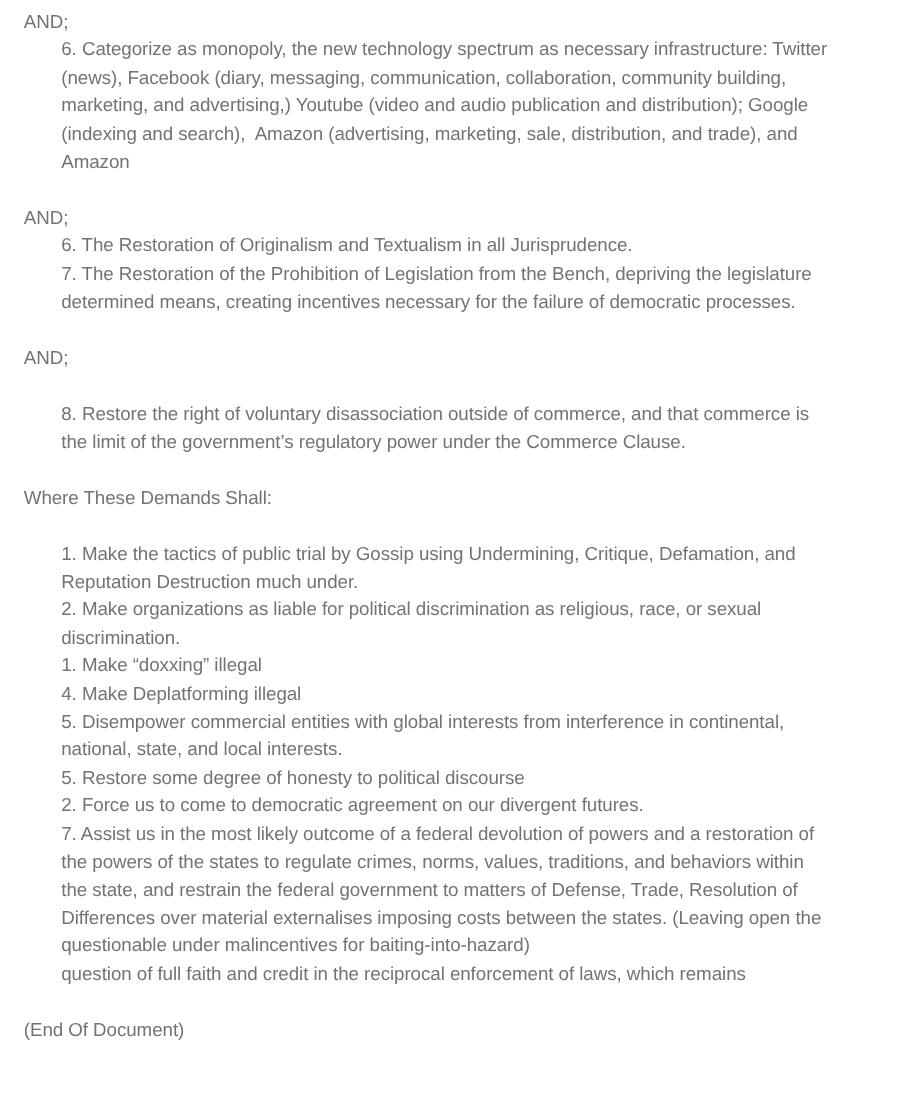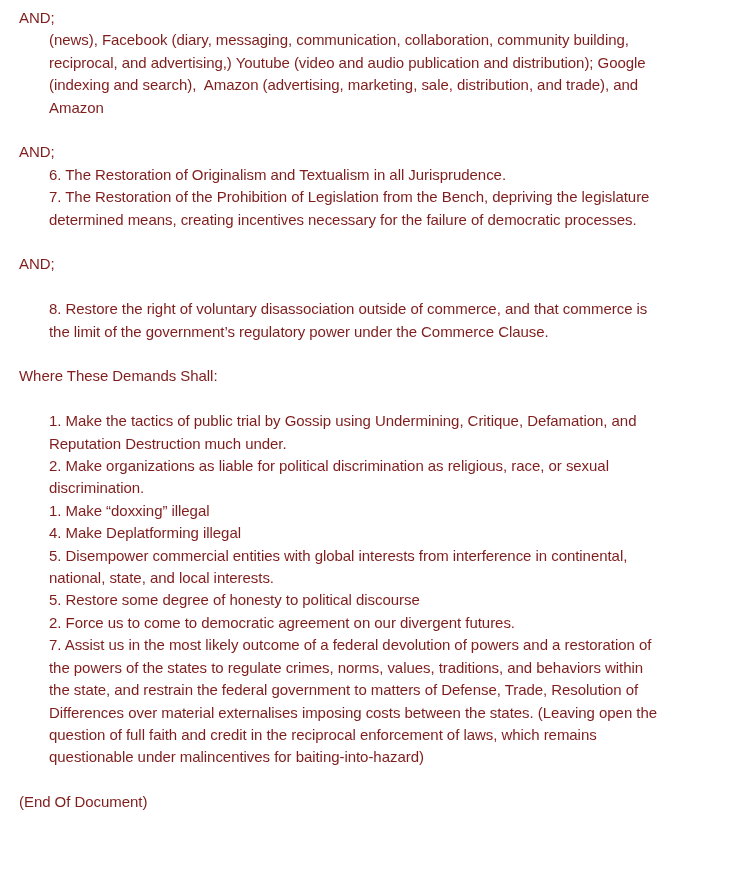--- a/index.html
+++ b/index.html
@@ -26,28 +26,29 @@
   .block.indent { margin-left: 30px; }
   .block.spacer { height: 22.4px; }
   .line {
     white-space: pre;
     letter-spacing: -0.05px;
   }
 </style>
 </head>
 <body style="background: rgb(255, 255, 255);">
 
-<div class="doc" style="color: #7f1d1d;">
+<div class="doc" style="color: #737373;">
   <div>
       <div class="block">
         <div class="line">AND;</div>
       </div>
       <div class="block indent">
+        <div class="line">6. Categorize as monopoly, the new technology spectrum as necessary infrastructure: Twitter</div>
         <div class="line">(news), Facebook (diary, messaging, communication, collaboration, community building,</div>
-        <div class="line">reciprocal, and advertising,) Youtube (video and audio publication and distribution); Google</div>
+        <div class="line">marketing, and advertising,) Youtube (video and audio publication and distribution); Google</div>
         <div class="line">(indexing and search),  Amazon (advertising, marketing, sale, distribution, and trade), and</div>
         <div class="line">Amazon</div>
       </div>
       <div class="block spacer"></div>
       <div class="block">
         <div class="line">AND;</div>
       </div>
       <div class="block indent">
         <div class="line">6. The Restoration of Originalism and Textualism in all Jurisprudence.</div>
         <div class="line">7. The Restoration of the Prohibition of Legislation from the Bench, depriving the legislature</div>
@@ -75,21 +76,21 @@
         <div class="line">1. Make “doxxing” illegal</div>
         <div class="line">4. Make Deplatforming illegal</div>
         <div class="line">5. Disempower commercial entities with global interests from interference in continental,</div>
         <div class="line">national, state, and local interests.</div>
         <div class="line">5. Restore some degree of honesty to political discourse</div>
         <div class="line">2. Force us to come to democratic agreement on our divergent futures.</div>
         <div class="line">7. Assist us in the most likely outcome of a federal devolution of powers and a restoration of</div>
         <div class="line">the powers of the states to regulate crimes, norms, values, traditions, and behaviors within</div>
         <div class="line">the state, and restrain the federal government to matters of Defense, Trade, Resolution of</div>
         <div class="line">Differences over material externalises imposing costs between the states. (Leaving open the</div>
+        <div class="line">questionable under malincentives for baiting-into-hazard)</div>
         <div class="line">question of full faith and credit in the reciprocal enforcement of laws, which remains</div>
-        <div class="line">questionable under malincentives for baiting-into-hazard)</div>
       </div>
       <div class="block spacer"></div>
       <div class="block">
         <div class="line">(End Of Document)</div>
       </div>
     </div>
 </div>
 
 </body></html>

